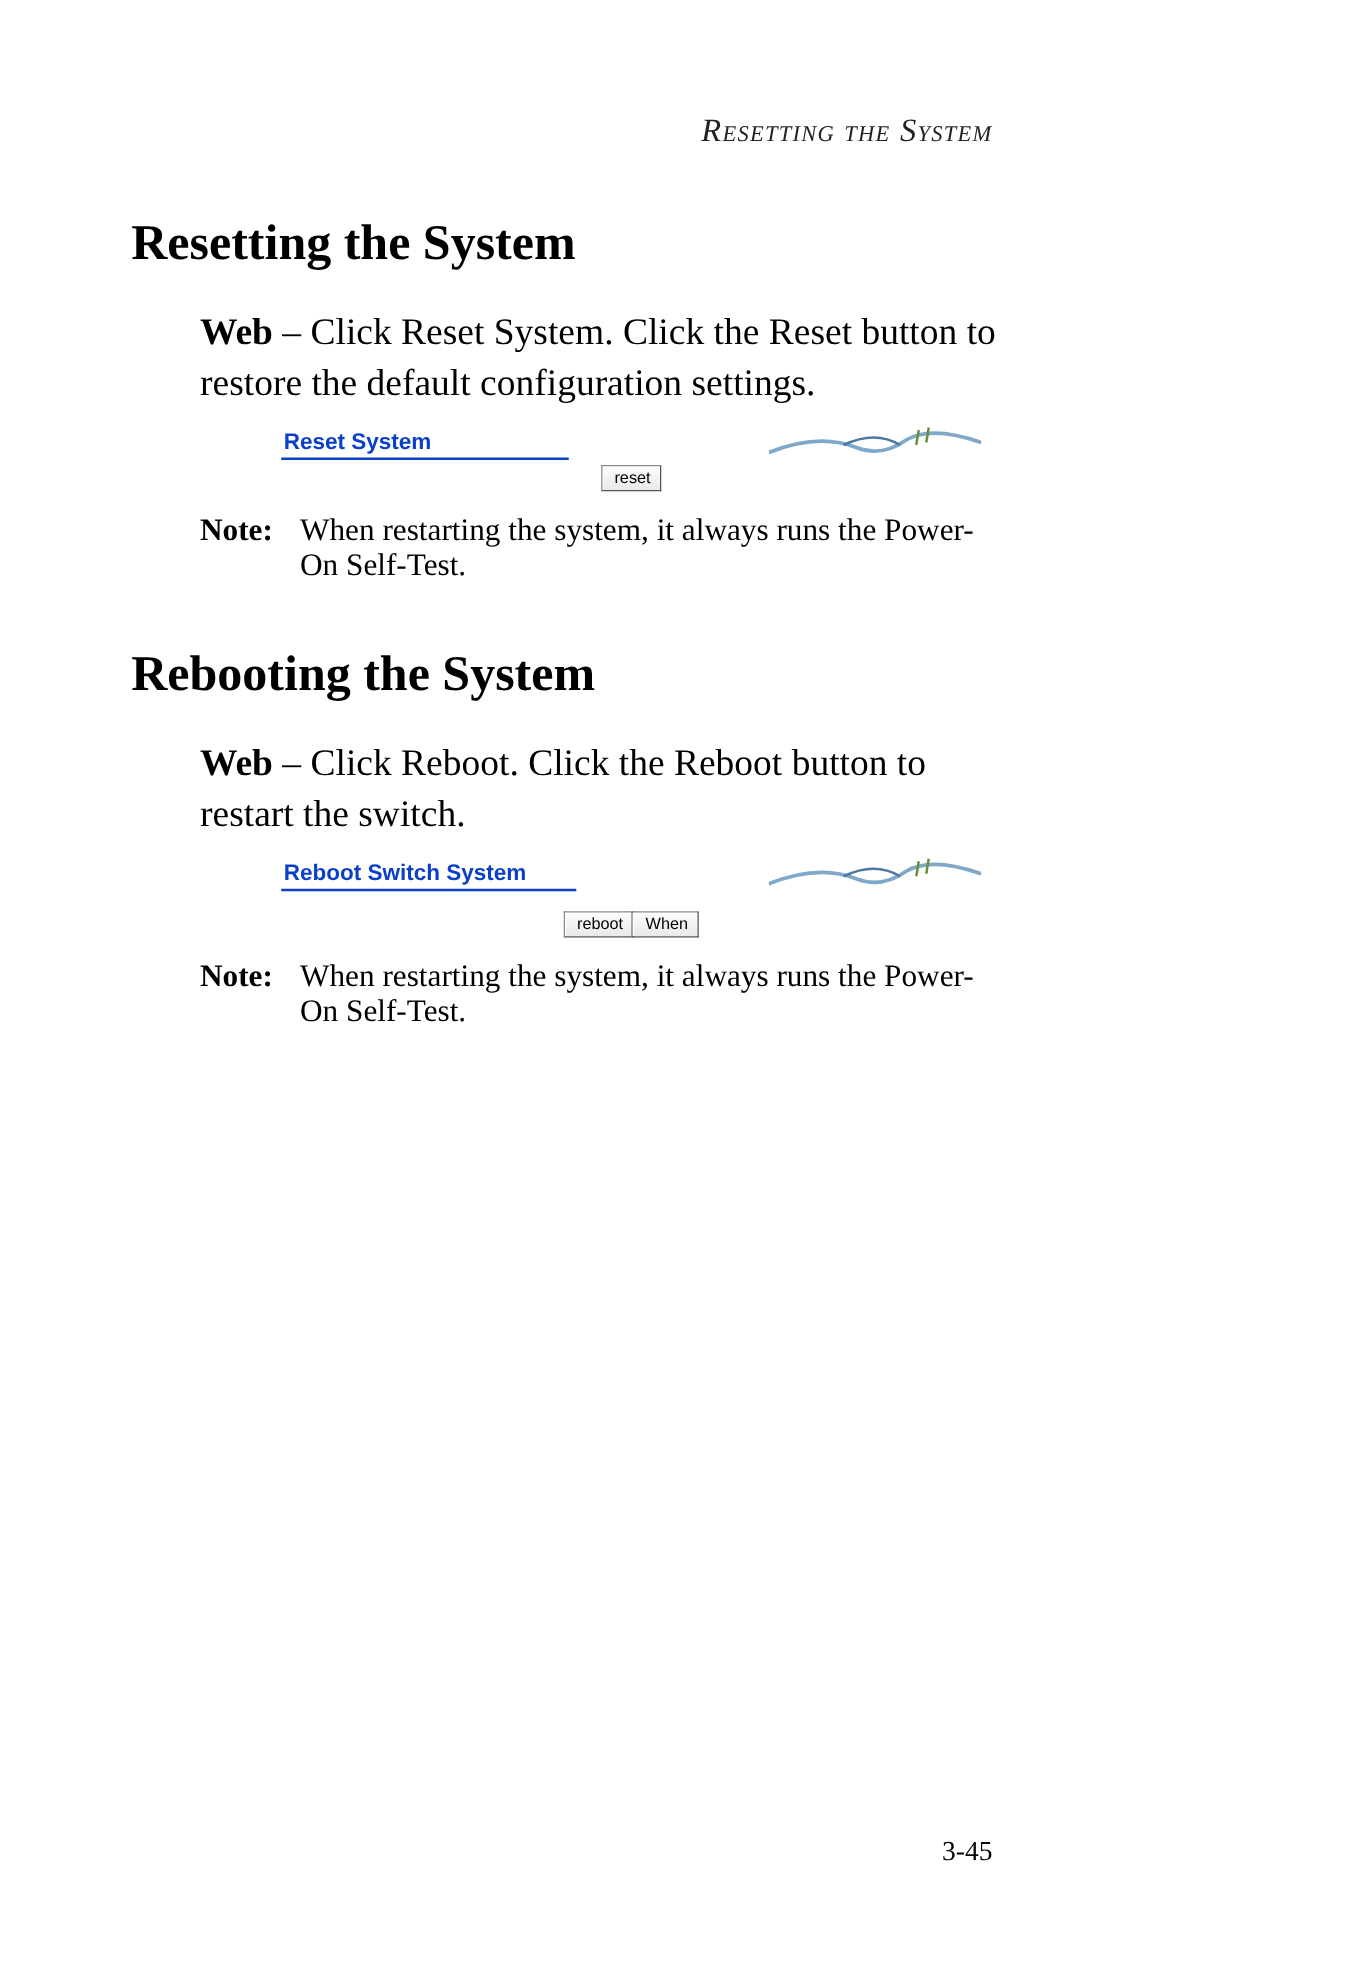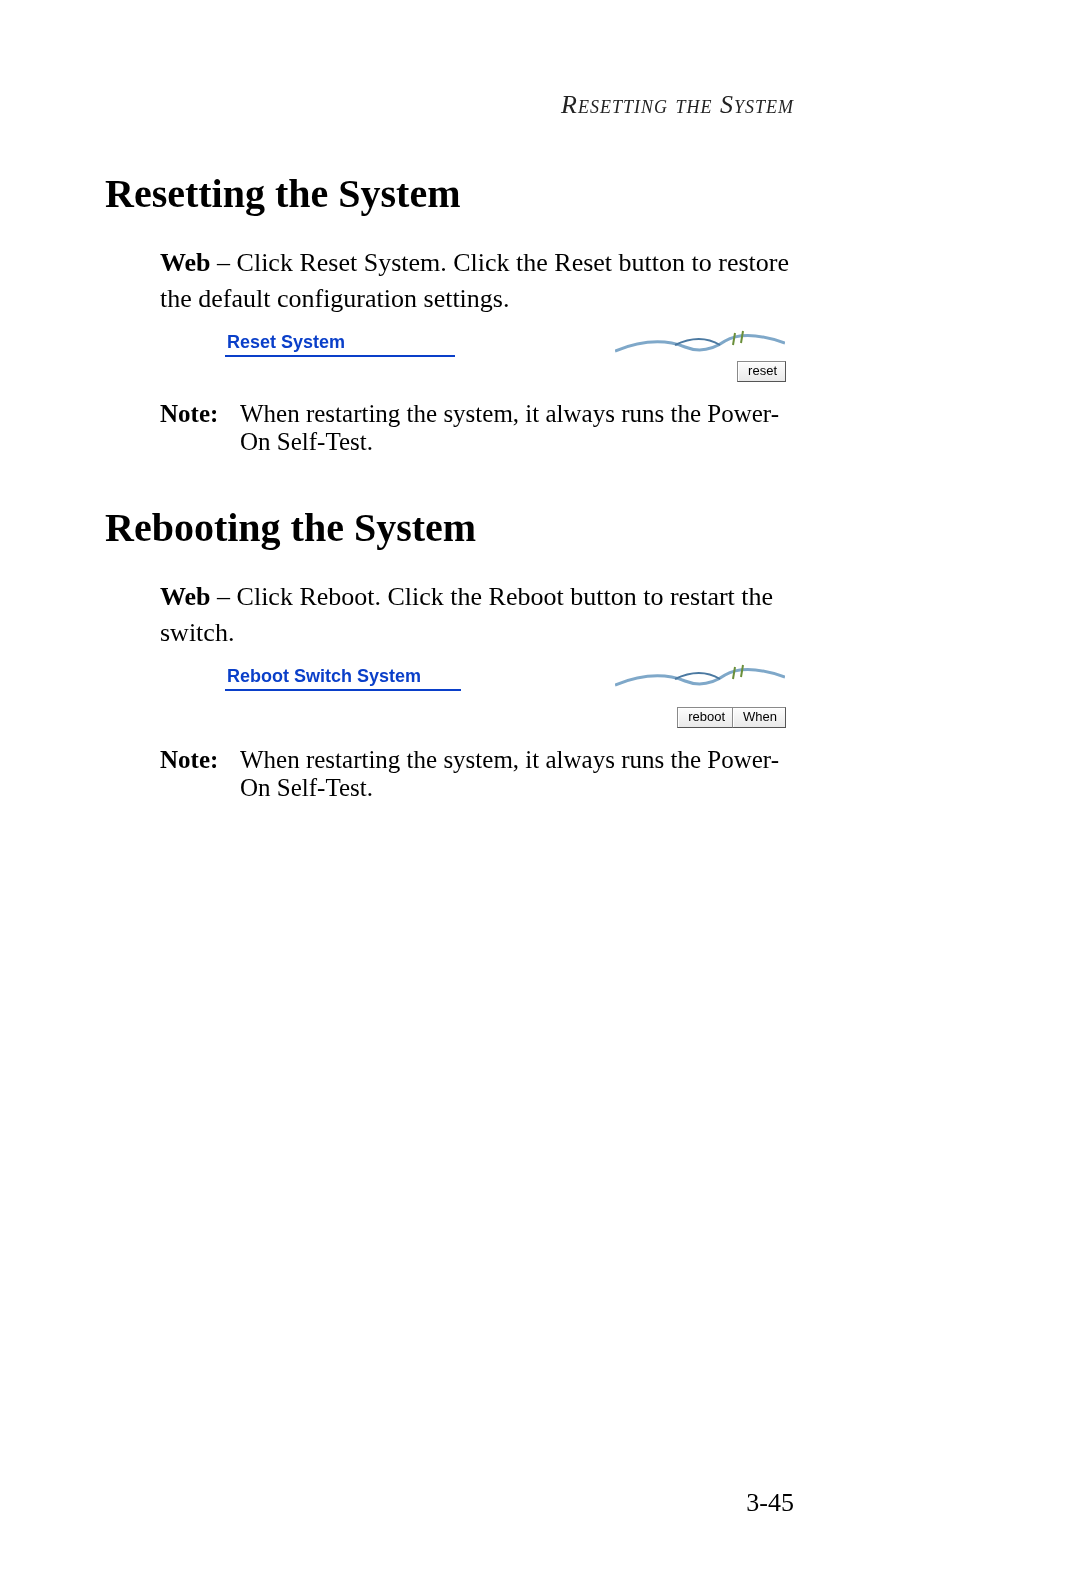--- a/index.html
+++ b/index.html
@@ -31,21 +31,21 @@
   h1.section {
     font-weight: bold;
     font-size: 40px;
     margin: 0 0 28px 0;
   }
   .body-block {
     margin-left: 55px;
     margin-right: 0;
   }
   p.para {
-    font-size: 26px;
+    font-size: 30px;
     line-height: 1.38;
     margin: 0 0 10px 0;
   }
   .bold-run { font-weight: bold; }
   .note-row {
     display: flex;
     font-size: 25px;
     margin-top: 4px;
     margin-bottom: 48px;
     justify-content: center;
@@ -88,43 +88,43 @@
   .ui-decoration svg { position: absolute; right: 0; top: 0; }
 
   .ui-subhead {
     text-align: center;
     font-weight: bold;
     font-size: 15px;
     color: #222;
     margin: 28px 0 18px 0;
   }
   .ui-button-row {
-    text-align: right;
+    text-align: center;
     margin: 4px 0 10px 0;
   }
   .ui-button {
     display: inline-block;
     font-family: Tahoma, Arial, sans-serif;
     font-size: 13px;
     color: #000;
     background: linear-gradient(#fdfdfd,#e9e9e9);
     border: 1px solid #8a8a8a;
     border-right-color: #555;
     border-bottom-color: #555;
     padding: 1px 8px 2px 10px;
     line-height: 16px;
     margin: 0 -1px;
     box-shadow: inset 1px 1px 0 #fff;
   }
 
   .page-number {
     position: absolute;
-    bottom: 52px;
+    bottom: 76px;
     right: 110px;
-    font-size: 26px;
+    font-size: 22px;
     margin-left: 40px;
   }
 </style>
 </head>
 <body>
 
 <div class="page">
 
   <div class="running-head">Resetting the System</div>
 

